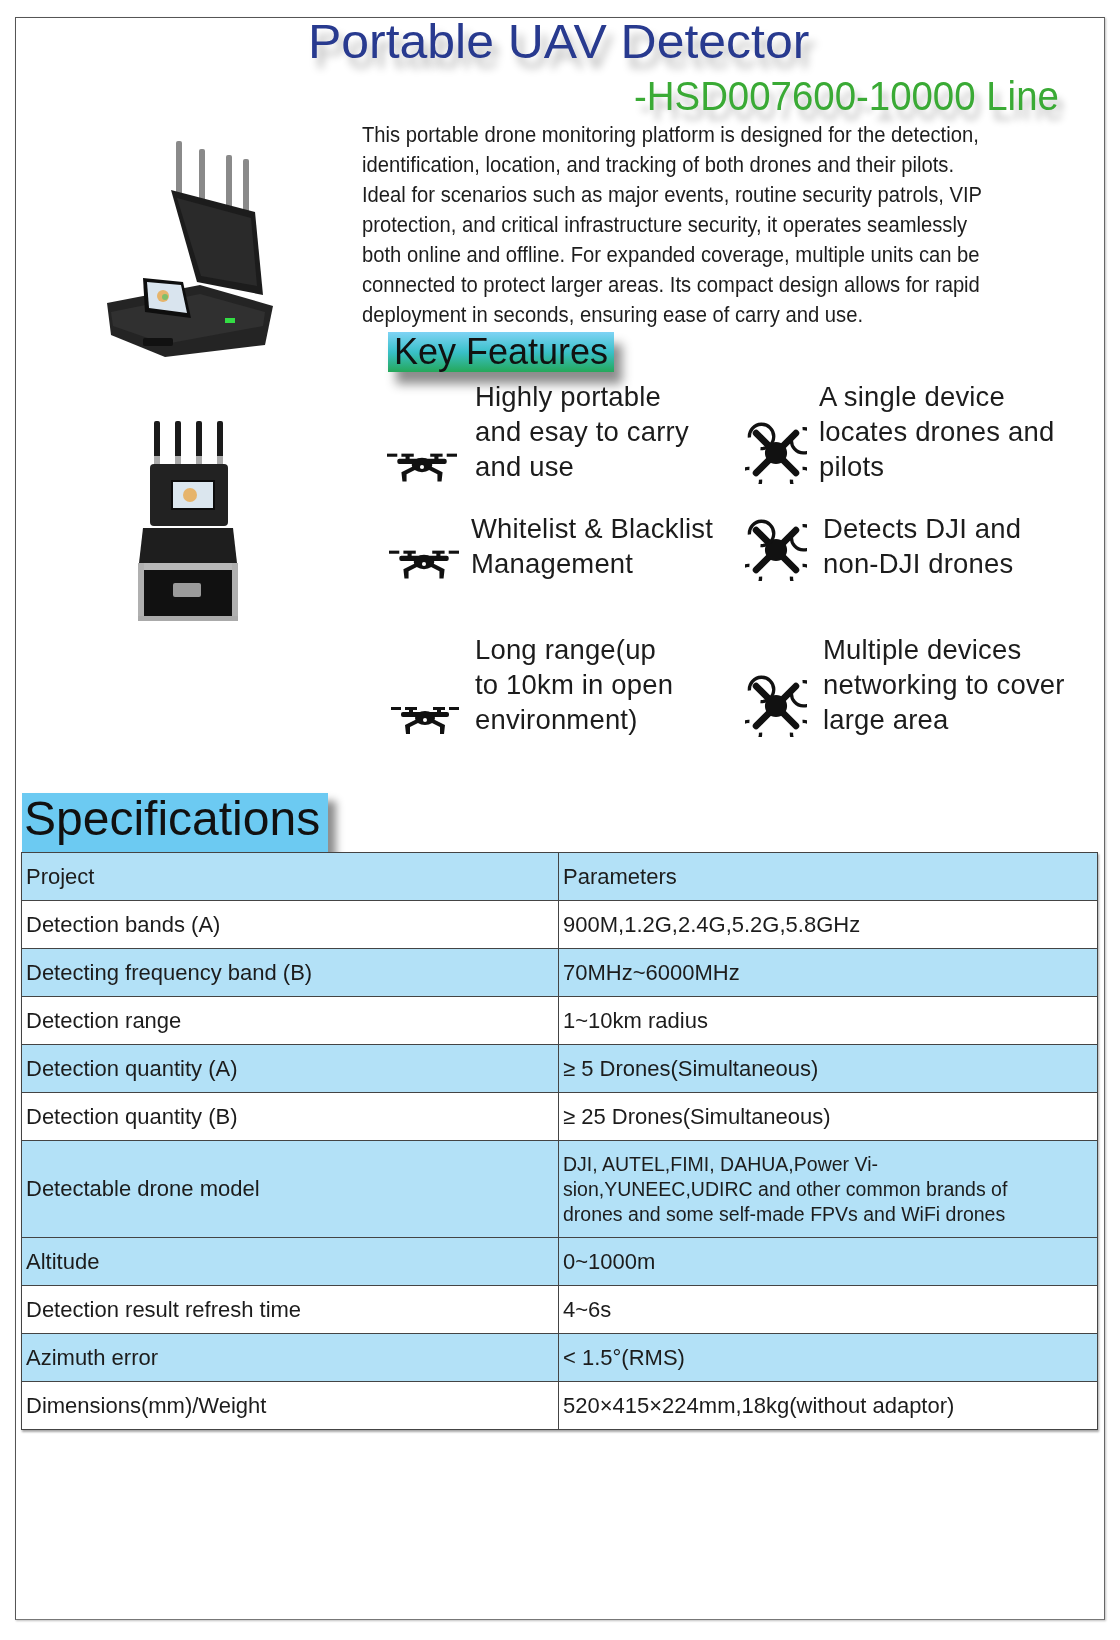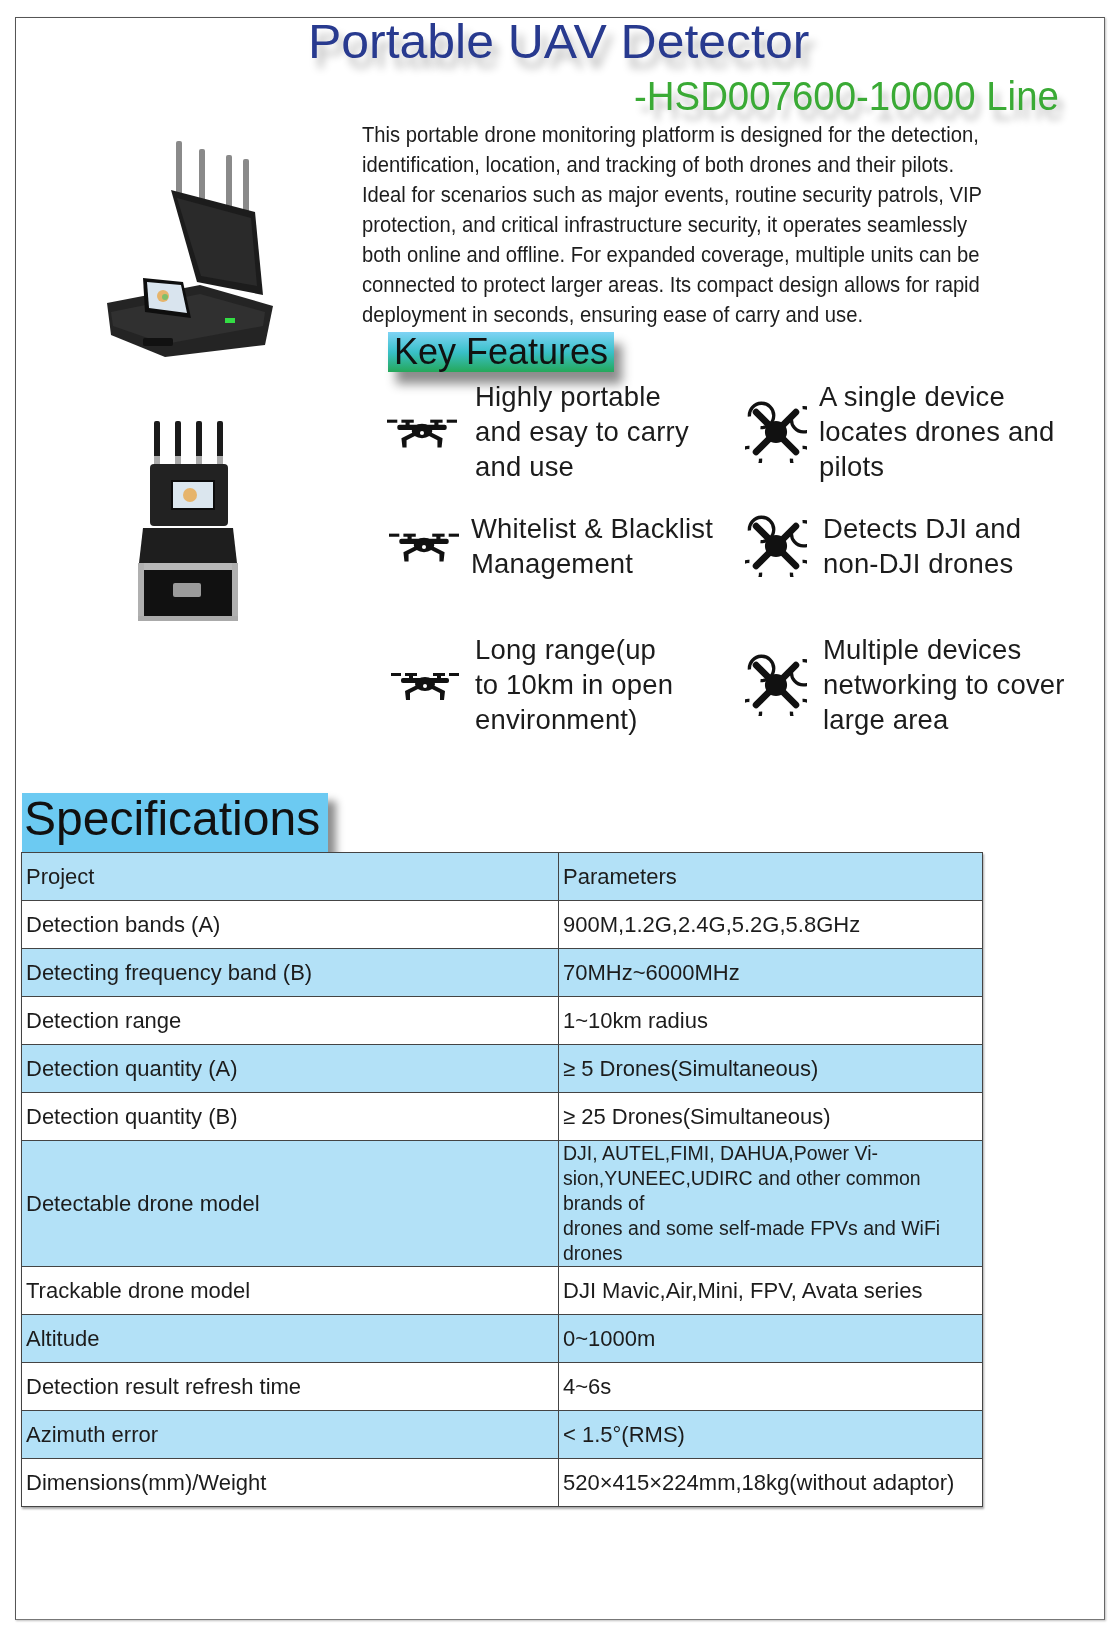--- a/index.html
+++ b/index.html
@@ -6,28 +6,28 @@
   body { width:1120px; height:1640px; position:relative; overflow:hidden; font-family:"Liberation Sans", sans-serif; color:#1a1a1a; }
   .frame { position:absolute; left:15px; top:17px; width:1090px; height:1603px; border:1.5px solid #555; border-right-color:#666; border-bottom-color:#777; box-sizing:border-box; box-shadow:1px 1px 2px rgba(0,0,0,0.25); }
   .title { position:absolute; left:308px; top:14px; font-size:48px; color:#283a8f; letter-spacing:0px; text-shadow:6px 10px 8px rgba(0,0,0,0.28); white-space:nowrap; transform:scaleX(1.04); transform-origin:left; }
   .subtitle { position:absolute; left:634px; top:74px; font-size:40px; color:#3aaa35; text-shadow:6px 10px 8px rgba(0,0,0,0.25); white-space:nowrap; transform:scaleX(0.96); transform-origin:left; }
   .desc { position:absolute; left:362px; top:120px; width:720px; font-size:21.5px; line-height:30px; color:#1d1d1d; transform:scaleX(0.94); transform-origin:left; }
   .desc p { margin:0; white-space:nowrap; }
 
   .product { position:absolute; }
   .kf-title { position:absolute; left:388px; top:332px; height:40px; padding:0 6px; font-size:36px; line-height:40px; color:#111; background:linear-gradient(to bottom,#7fd3f5 0%, #39c0c9 50%, #25a85a 100%); box-shadow:8px 12px 10px rgba(0,0,0,0.45); white-space:nowrap; }
 
-  .feature { position:absolute; display:flex; align-items:center; }
+  .feature { position:absolute; display:flex; align-items:flex-end; }
   .feature .ftext { font-size:28px; line-height:35px; color:#1c1c1c; letter-spacing:0.2px; transform:scaleX(0.98); transform-origin:left; }
   .feature .ftext div { white-space:nowrap; }
   .ficon { flex:none; }
 
   .spec-title { position:absolute; left:22px; top:793px; height:50px; padding:0 8px 12px 2px; font-size:48px; line-height:52px; background:#6ccaf2; color:#111; box-shadow:8px 8px 8px rgba(0,0,0,0.45); white-space:nowrap; }
 
-  table.spec { position:absolute; left:21px; top:852px; width:962px; border-collapse:collapse; font-size:22px; color:#1c1c1c; box-shadow:1px 2px 2px rgba(0,0,0,0.35); }
+  table.spec { position:absolute; left:21px; top:852px; width:1077px; border-collapse:collapse; font-size:22px; color:#1c1c1c; box-shadow:1px 2px 2px rgba(0,0,0,0.35); }
   table.spec td { border:1.5px solid #444; padding:0 0 0 4px; height:47px; vertical-align:middle; }
   table.spec td.c1 { width:532px; }
   table.spec tr.blue td { background:#b3e1f7; }
   table.spec tr.white td { background:#ffffff; }
   table.spec tr.tall td { height:96px; }
   table.spec td .small { font-size:19.5px; line-height:25px; }
 </style>
 </head>
 <body>
 
@@ -213,24 +213,20 @@
     <td>≥ 25 Drones(Simultaneous)</td>
   </tr>
   <tr class="blue tall">
     <td class="c1">Detectable drone model</td>
     <td>
       <div class="small">DJI, AUTEL,FIMI, DAHUA,Power Vi-</div>
       <div class="small">sion,YUNEEC,UDIRC and other common brands of</div>
       <div class="small">drones and some self-made FPVs and WiFi drones</div>
     </td>
   </tr>
-  <tr class="white">
-    <td class="c1">Trackable drone model</td>
-    <td>DJI Mavic,Air,Mini, FPV, Avata series</td>
-  </tr>
   <tr class="blue">
     <td class="c1">Altitude</td>
     <td>0~1000m</td>
   </tr>
   <tr class="white">
     <td class="c1">Detection result refresh time</td>
     <td>4~6s</td>
   </tr>
   <tr class="blue">
     <td class="c1">Azimuth error</td>

